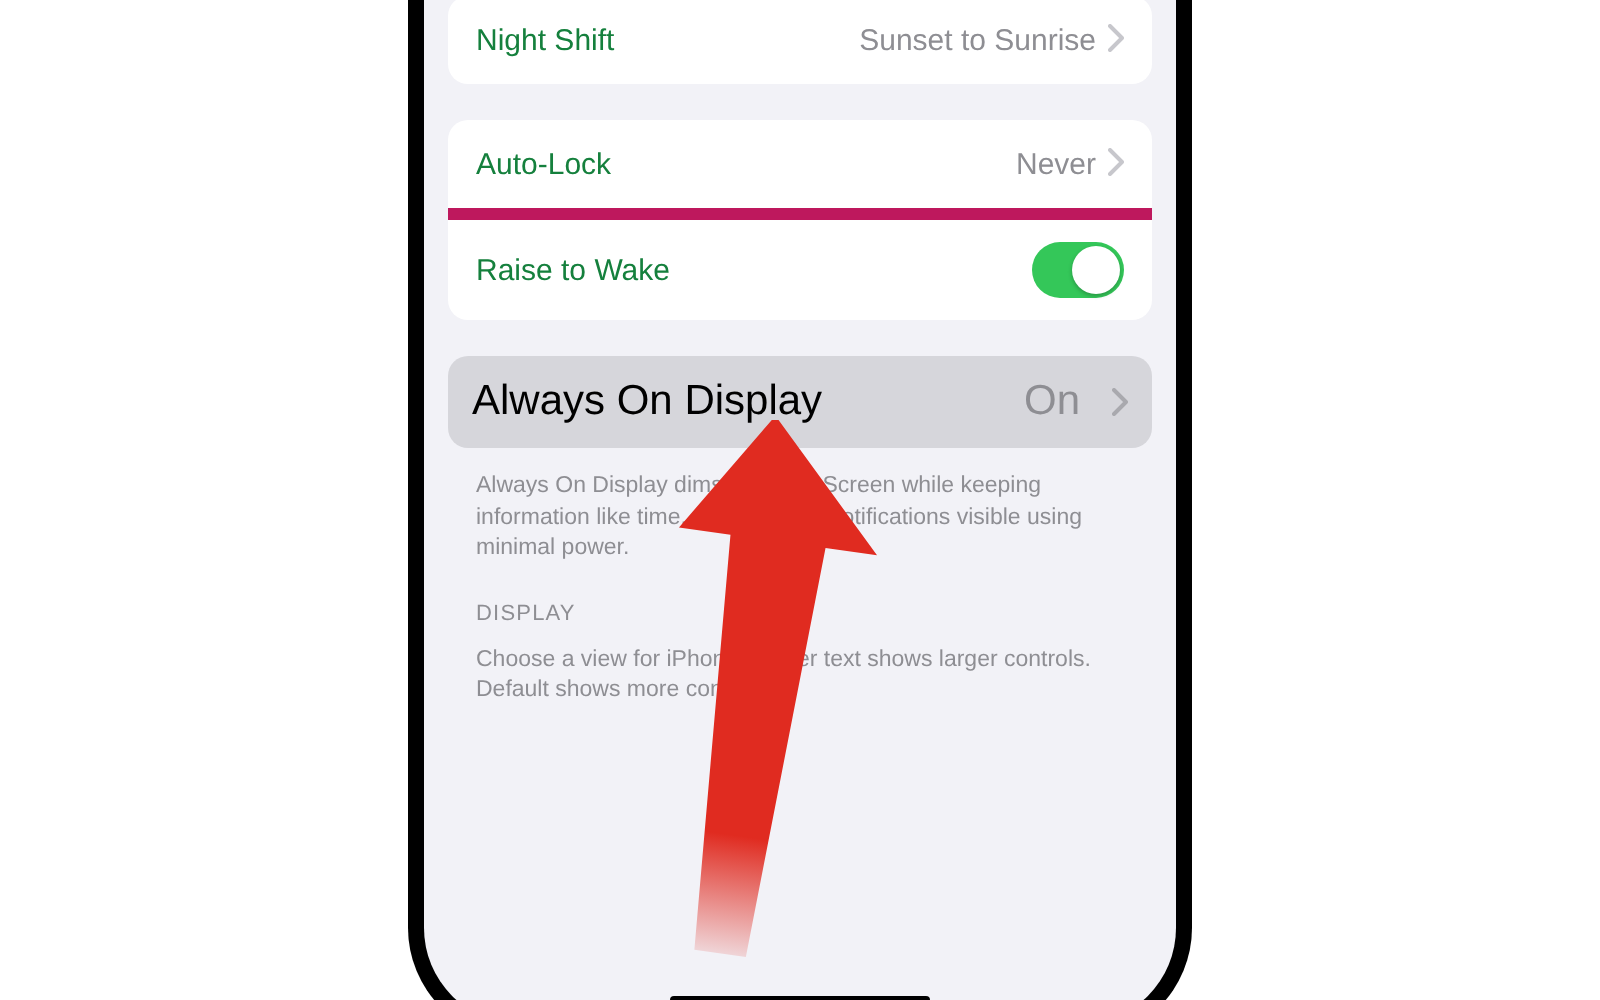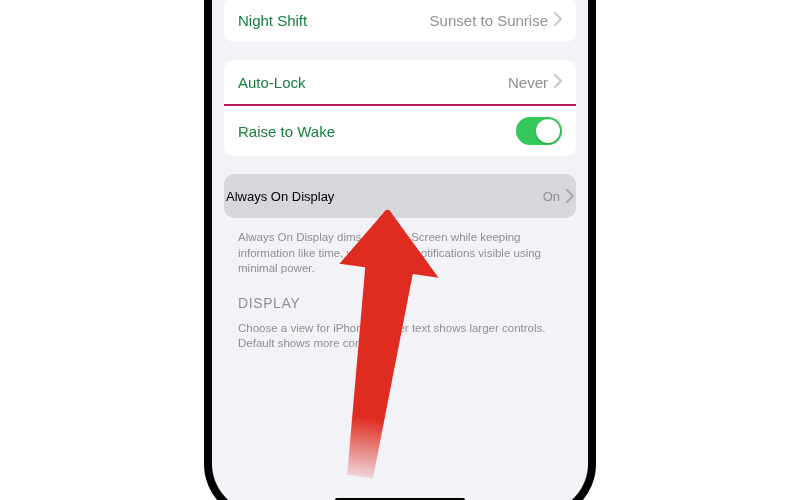--- a/index.html
+++ b/index.html
@@ -42,21 +42,21 @@
     .row {
       display: flex;
       align-items: center;
       justify-content: space-between;
       padding: 11px 14px;
       min-height: 44px;
       font-size: 15px;
       color: #000;
     }
     .row + .row {
-      border-top: 2px solid #be185d;
+      border-top: 6px solid #be185d;
     }
     .row .label { color: #15803d; }
     .row .value { color: #8e8e93; display: flex; gap: 6px; }
     .chevron {
       width: 8px;
       height: 14px;
     }
     .chevron svg { display: block; }
     .toggle {
       width: 46px;
@@ -76,34 +76,34 @@
       border-radius: 50%;
       box-shadow: 0 1px 2px rgba(0,0,0,0.25);
     }
     .highlight-row {
       background: #d6d6db;
       border-radius: 10px;
       margin-bottom: 8px;
       display: flex;
       align-items: center;
       justify-content: space-between;
-      padding: 11px 2px;
+      padding: 11px 12px;
       min-height: 44px;
-      font-size: 13px;
+      font-size: 21px;
     }
     .highlight-row .label { color: #000; }
-    .highlight-row .value { color: #8e8e93; display: flex; align-items: center; gap: 6px; }
+    .highlight-row .value { color: #8e8e93; display: flex; align-items: center; gap: 16px; }
     .footer-text {
       font-size: 11.5px;
       color: #8e8e93;
       padding: 4px 14px 18px 14px;
       line-height: 1.35;
     }
     .group-header {
-      font-size: 14px;
+      font-size: 11px;
       letter-spacing: 0.6px;
       color: #8e8e93;
       padding: 0 14px 6px 14px;
       text-transform: uppercase;
     }
     .home-indicator {
       position: absolute;
       bottom: 10px;
       left: 50%;
       transform: translateX(-50%);

